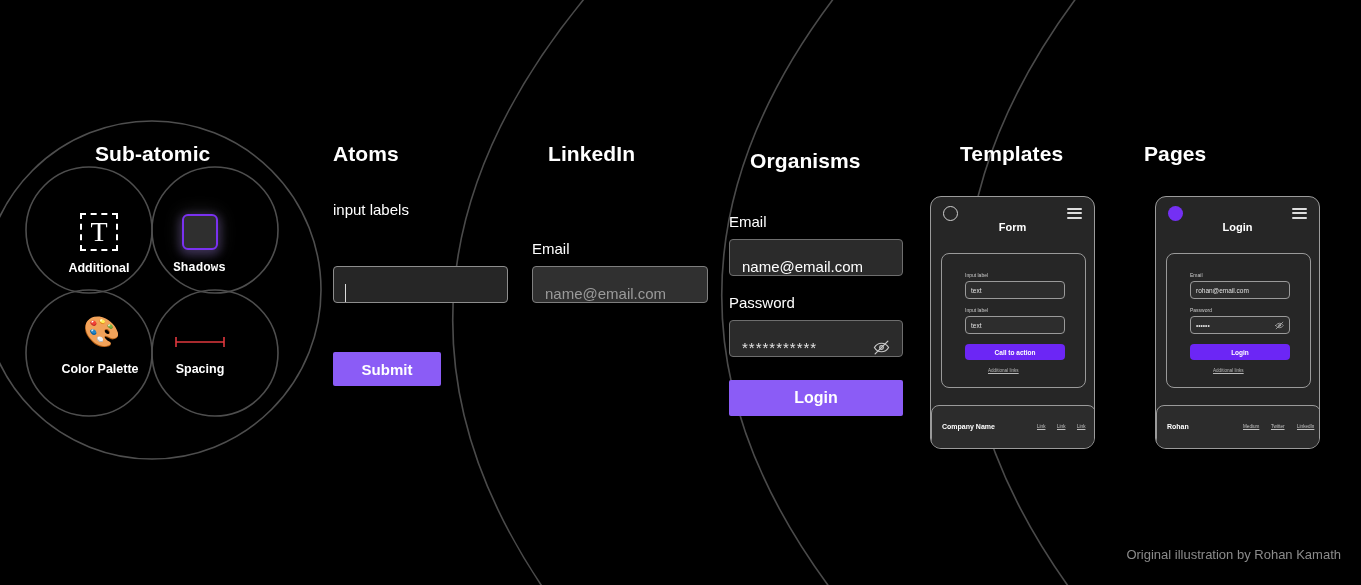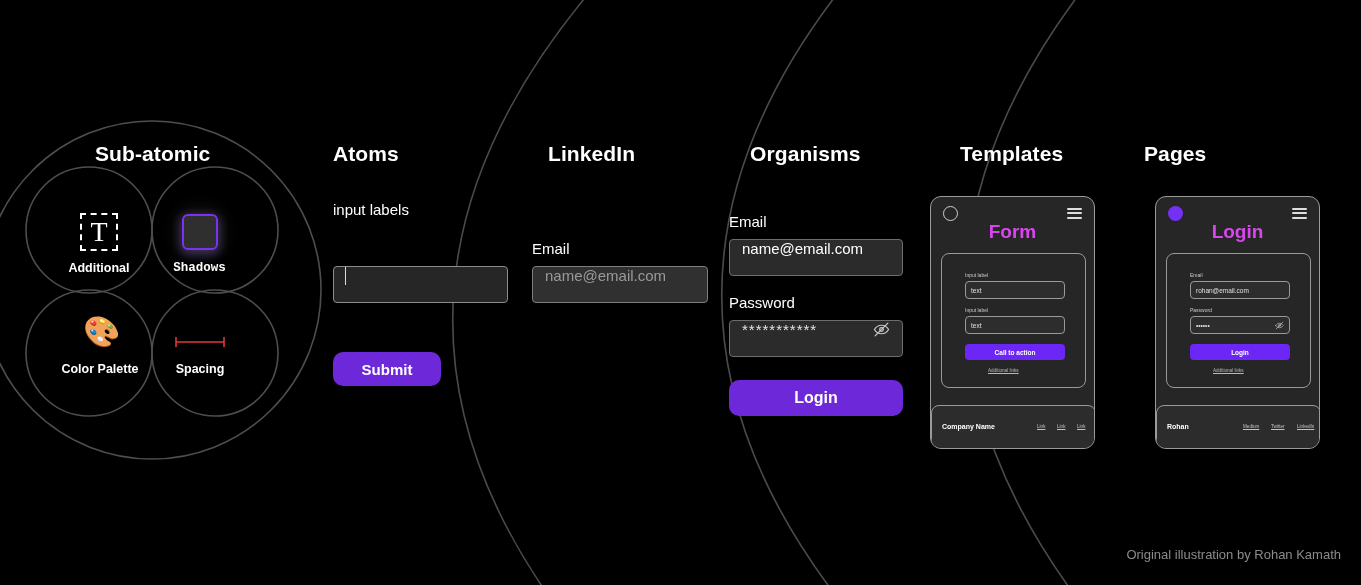--- a/index.html
+++ b/index.html
@@ -100,21 +100,21 @@
     font-size: 15px;
     color: #ffffff;
     white-space: nowrap;
     line-height: 1;
   }
   .input-box {
     position: absolute;
     box-sizing: border-box;
     border-radius: 4px;
     display: flex;
-    align-items: flex-start;
+    align-items: flex-end;
     font-size: 15px;
   }
   .atoms-input {
     background: #262626;
     border: 1px solid #8d8d8d;
   }
   .caret {
     width: 1px;
     height: 18px;
     background: #dcdcdc;
@@ -138,22 +138,22 @@
   }
   .pass-dots {
     letter-spacing: 1px;
     font-size: 15px;
     color: #e3e3e3;
   }
   .btn {
     position: absolute;
     box-sizing: border-box;
     border: none;
-    border-radius: 10px;
-    background: #6d28d9;
+    border-radius: 2px;
+    background: #8b5cf6;
     color: #ffffff;
     font-family: "Liberation Sans", sans-serif;
     font-weight: bold;
     cursor: pointer;
     display: flex;
     align-items: center;
     justify-content: center;
     padding: 0;
   }
 
@@ -197,23 +197,23 @@
     height: 1.8px;
     background: #dedede;
     border-radius: 1px;
     margin-bottom: 2.6px;
   }
   .phone-title {
     position: absolute;
     top: 25px;
     left: 0; right: 0;
     text-align: center;
-    font-size: 19px;
-    font-weight: bold;
-    color: #d946ef;
+    font-size: 11px;
+    font-weight: bold;
+    color: #ffffff;
     line-height: 1;
   }
   .card {
     position: absolute;
     box-sizing: border-box;
     border: 1px solid #9a9a9a;
     border-radius: 8px;
     background: #262626;
   }
   .mini-label {
@@ -317,21 +317,21 @@
       <circle cx="124" cy="120" r="63"></circle>
       <circle cx="250" cy="120" r="63"></circle>
       <circle cx="124" cy="243" r="63"></circle>
       <circle cx="250" cy="243" r="63"></circle>
     </g>
   </svg>
 
   <div class="col-title" style="left:95px;  top:143px;">Sub-atomic</div>
   <div class="col-title" style="left:333px; top:143px;">Atoms</div>
   <div class="col-title" style="left:548px; top:143px;">LinkedIn</div>
-  <div class="col-title" style="left:750px; top:143px;">Organisms</div>
+  <div class="col-title" style="left:750px; top:150px;">Organisms</div>
   <div class="col-title" style="left:960px; top:143px;">Templates</div>
   <div class="col-title" style="left:1144px;top:143px;">Pages</div>
 
   <div class="typo-icon" style="left:80px;  top:213px;">
     <span>T</span>
   </div>
   <div class="venn-label" style="left:60px; top:262px; width:78px;">Additional</div>
 
   <div class="shadow-icon" style="left:182px; top:214px;"></div>
   <div class="venn-label" style="left:163px; top:262px; width:73px;font-family:Liberation Mono, monospace;">Shadows</div>

